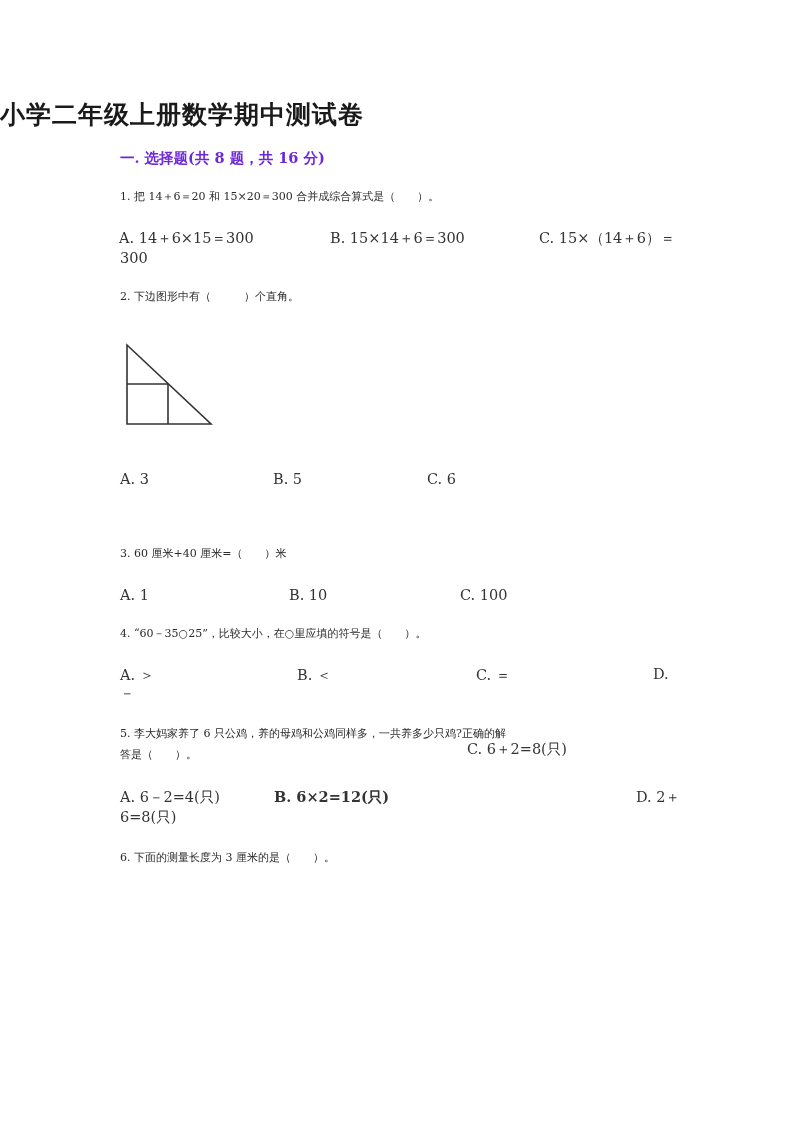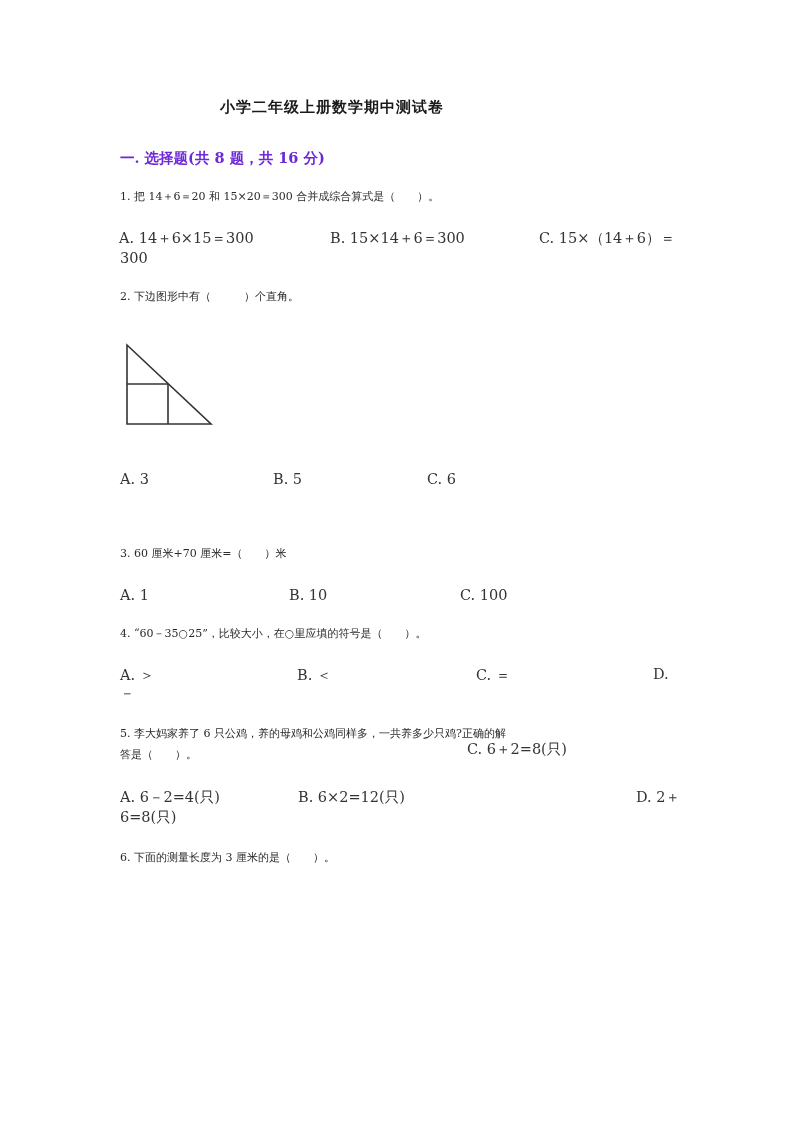--- a/index.html
+++ b/index.html
@@ -1,19 +1,19 @@
 <!DOCTYPE html>
 <html><head>
 <meta charset="utf-8">
 <style>
   html, body { margin: 0; padding: 0; background: #ffffff; }
   body { width: 800px; height: 1131px; position: relative; overflow: hidden;
          font-family: "DejaVu Serif", "Liberation Serif", serif; color: #222; }
   .abs { position: absolute; white-space: nowrap; }
-  .title { left: 0; width: 664px; top: 98px; text-align: center; font-size: 15px; font-weight: bold; letter-spacing: 1px; color: #1a1a1a; font-family: "DejaVu Sans", sans-serif; }
+  .title { left: 0; width: 664px; top: 98px; font-size: 25px; font-weight: bold; letter-spacing: 1px; color: #1a1a1a; font-family: "DejaVu Sans", sans-serif; }
   .section { left: 120px; top: 149px; font-size: 14.5px; font-weight: bold; color: #6d28d9; }
   .q { font-size: 11px; color: #2a2a2a; }
   .opt { font-size: 14.5px; color: #333; }
   svg { position: absolute; }
 </style>
 </head>
 <body>
 
 <div class="abs title">小学二年级上册数学期中测试卷</div>
 <div class="abs section">一. 选择题(共 8 题，共 16 分)</div>
@@ -34,40 +34,40 @@
       <line x1="7" y1="44" x2="48" y2="44"></line>
       <line x1="48" y1="44" x2="48" y2="84"></line>
     </g>
   </svg>
   <div class="abs opt" style="left:120px;top:471px;text-align:right;">A. 3</div>
   <div class="abs opt" style="left:273px;top:471px;">B. 5</div>
   <div class="abs opt" style="left:427px;top:471px;">C. 6</div>
 </div>
 
 <div>
-  <div class="abs q" style="left:120px;top:546px;">3. 60 厘米+70 厘米=（　　）米</div>
+  <div class="abs q" style="left:120px;top:546px;">3. 60 厘米+40 厘米=（　　）米</div>
   <div class="abs opt" style="left:120px;top:587px;">A. 1</div>
   <div class="abs opt" style="left:289px;top:587px;">B. 10</div>
   <div class="abs opt" style="left:460px;top:587px;text-align:center;">C. 100</div>
 </div>
 
 <div>
   <div class="abs q" style="left:120px;top:626px;">4. “60－35○25”，比较大小，在○里应填的符号是（　　）。</div>
   <div class="abs opt" style="left:120px;top:666px;">A. ＞</div>
   <div class="abs opt" style="left:297px;top:666px;">B. ＜</div>
   <div class="abs opt" style="left:476px;top:666px;">C. ＝</div>
   <div class="abs opt" style="left:653px;top:666px;">D.</div>
   <div class="abs opt" style="left:120px;top:684px;">－</div>
 </div>
 
 <div>
   <div class="abs q" style="left:120px;top:726px;">5. 李大妈家养了 6 只公鸡，养的母鸡和公鸡同样多，一共养多少只鸡?正确的解</div>
   <div class="abs q" style="left:120px;top:747px;">答是（　　）。</div>
   <div class="abs opt" style="left:120px;top:788px;">A. 6－2=4(只)</div>
-  <div class="abs opt" style="left:298px;top:788px;">B. 6×2=12(只)</div>
+  <div class="abs opt" style="left:274px;top:788px;font-weight:bold;">B. 6×2=12(只)</div>
   <div class="abs opt" style="left:467px;top:740px;">C. 6＋2=8(只)</div>
   <div class="abs opt" style="left:636px;top:788px;">D. 2＋</div>
   <div class="abs opt" style="left:120px;top:808px;">6=8(只)</div>
 </div>
 
 <div>
   <div class="abs q" style="left:120px;top:850px;">6. 下面的测量长度为 3 厘米的是（　　）。</div>
 </div>
 
 </body></html>

